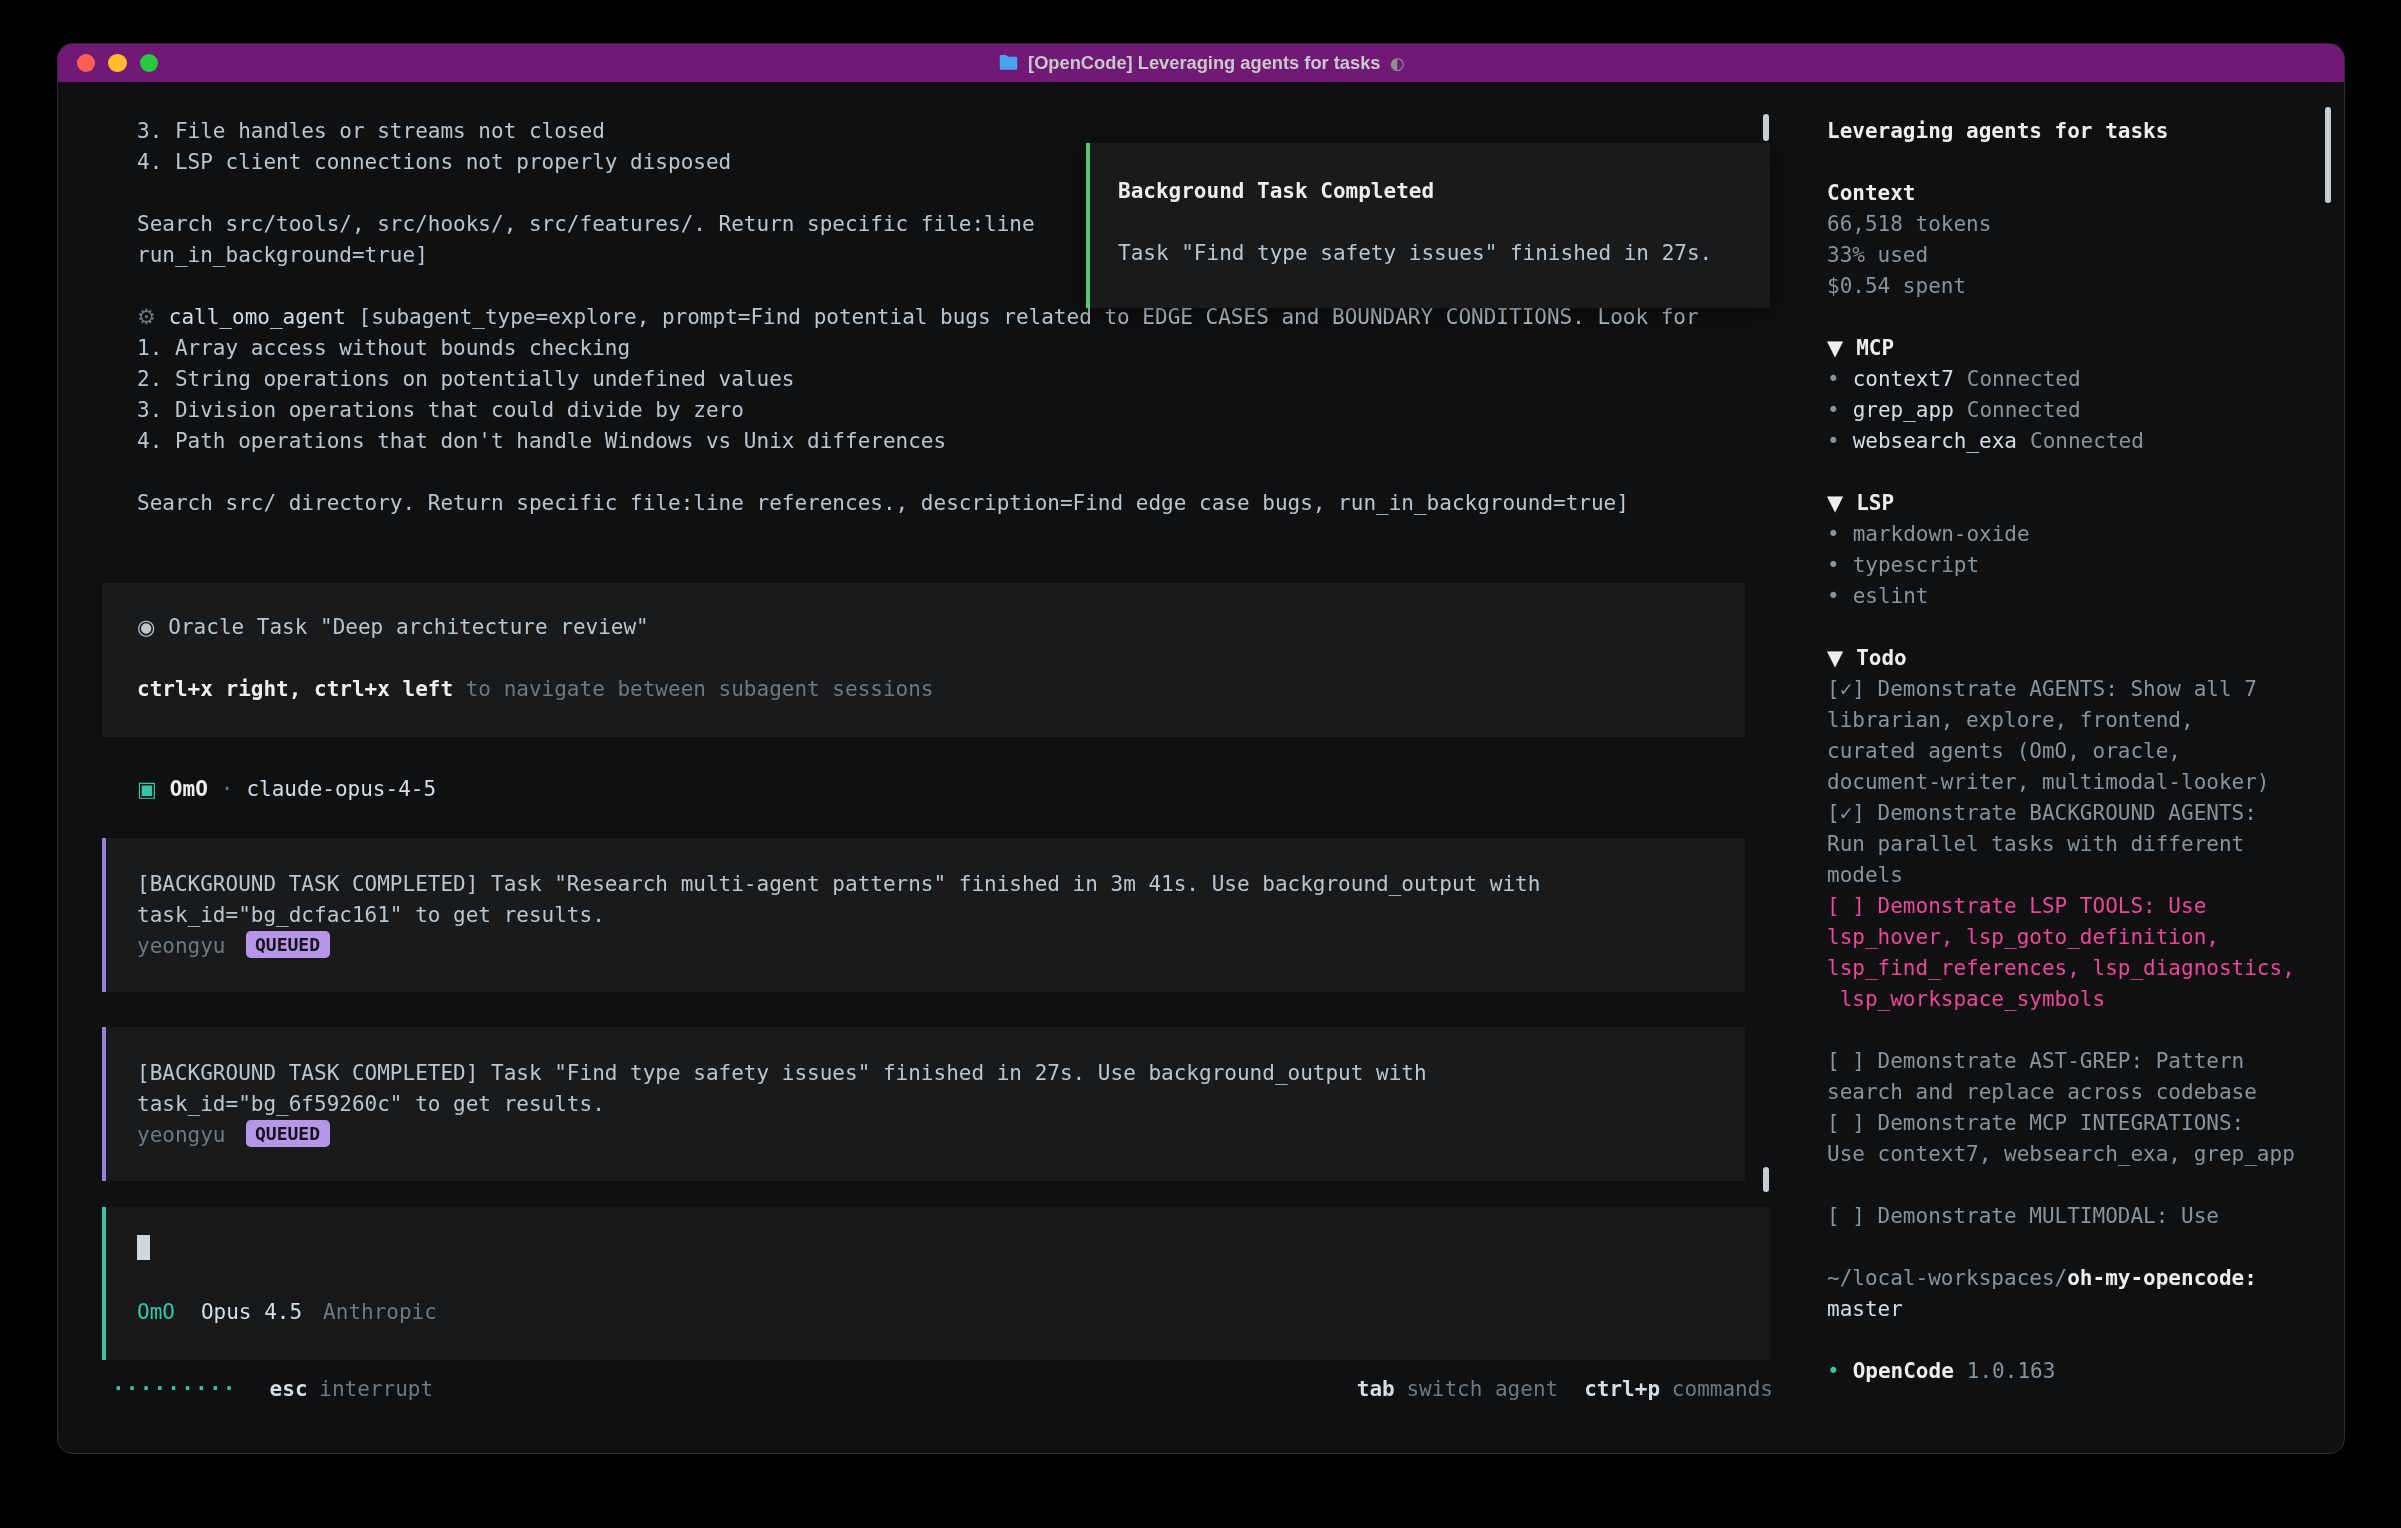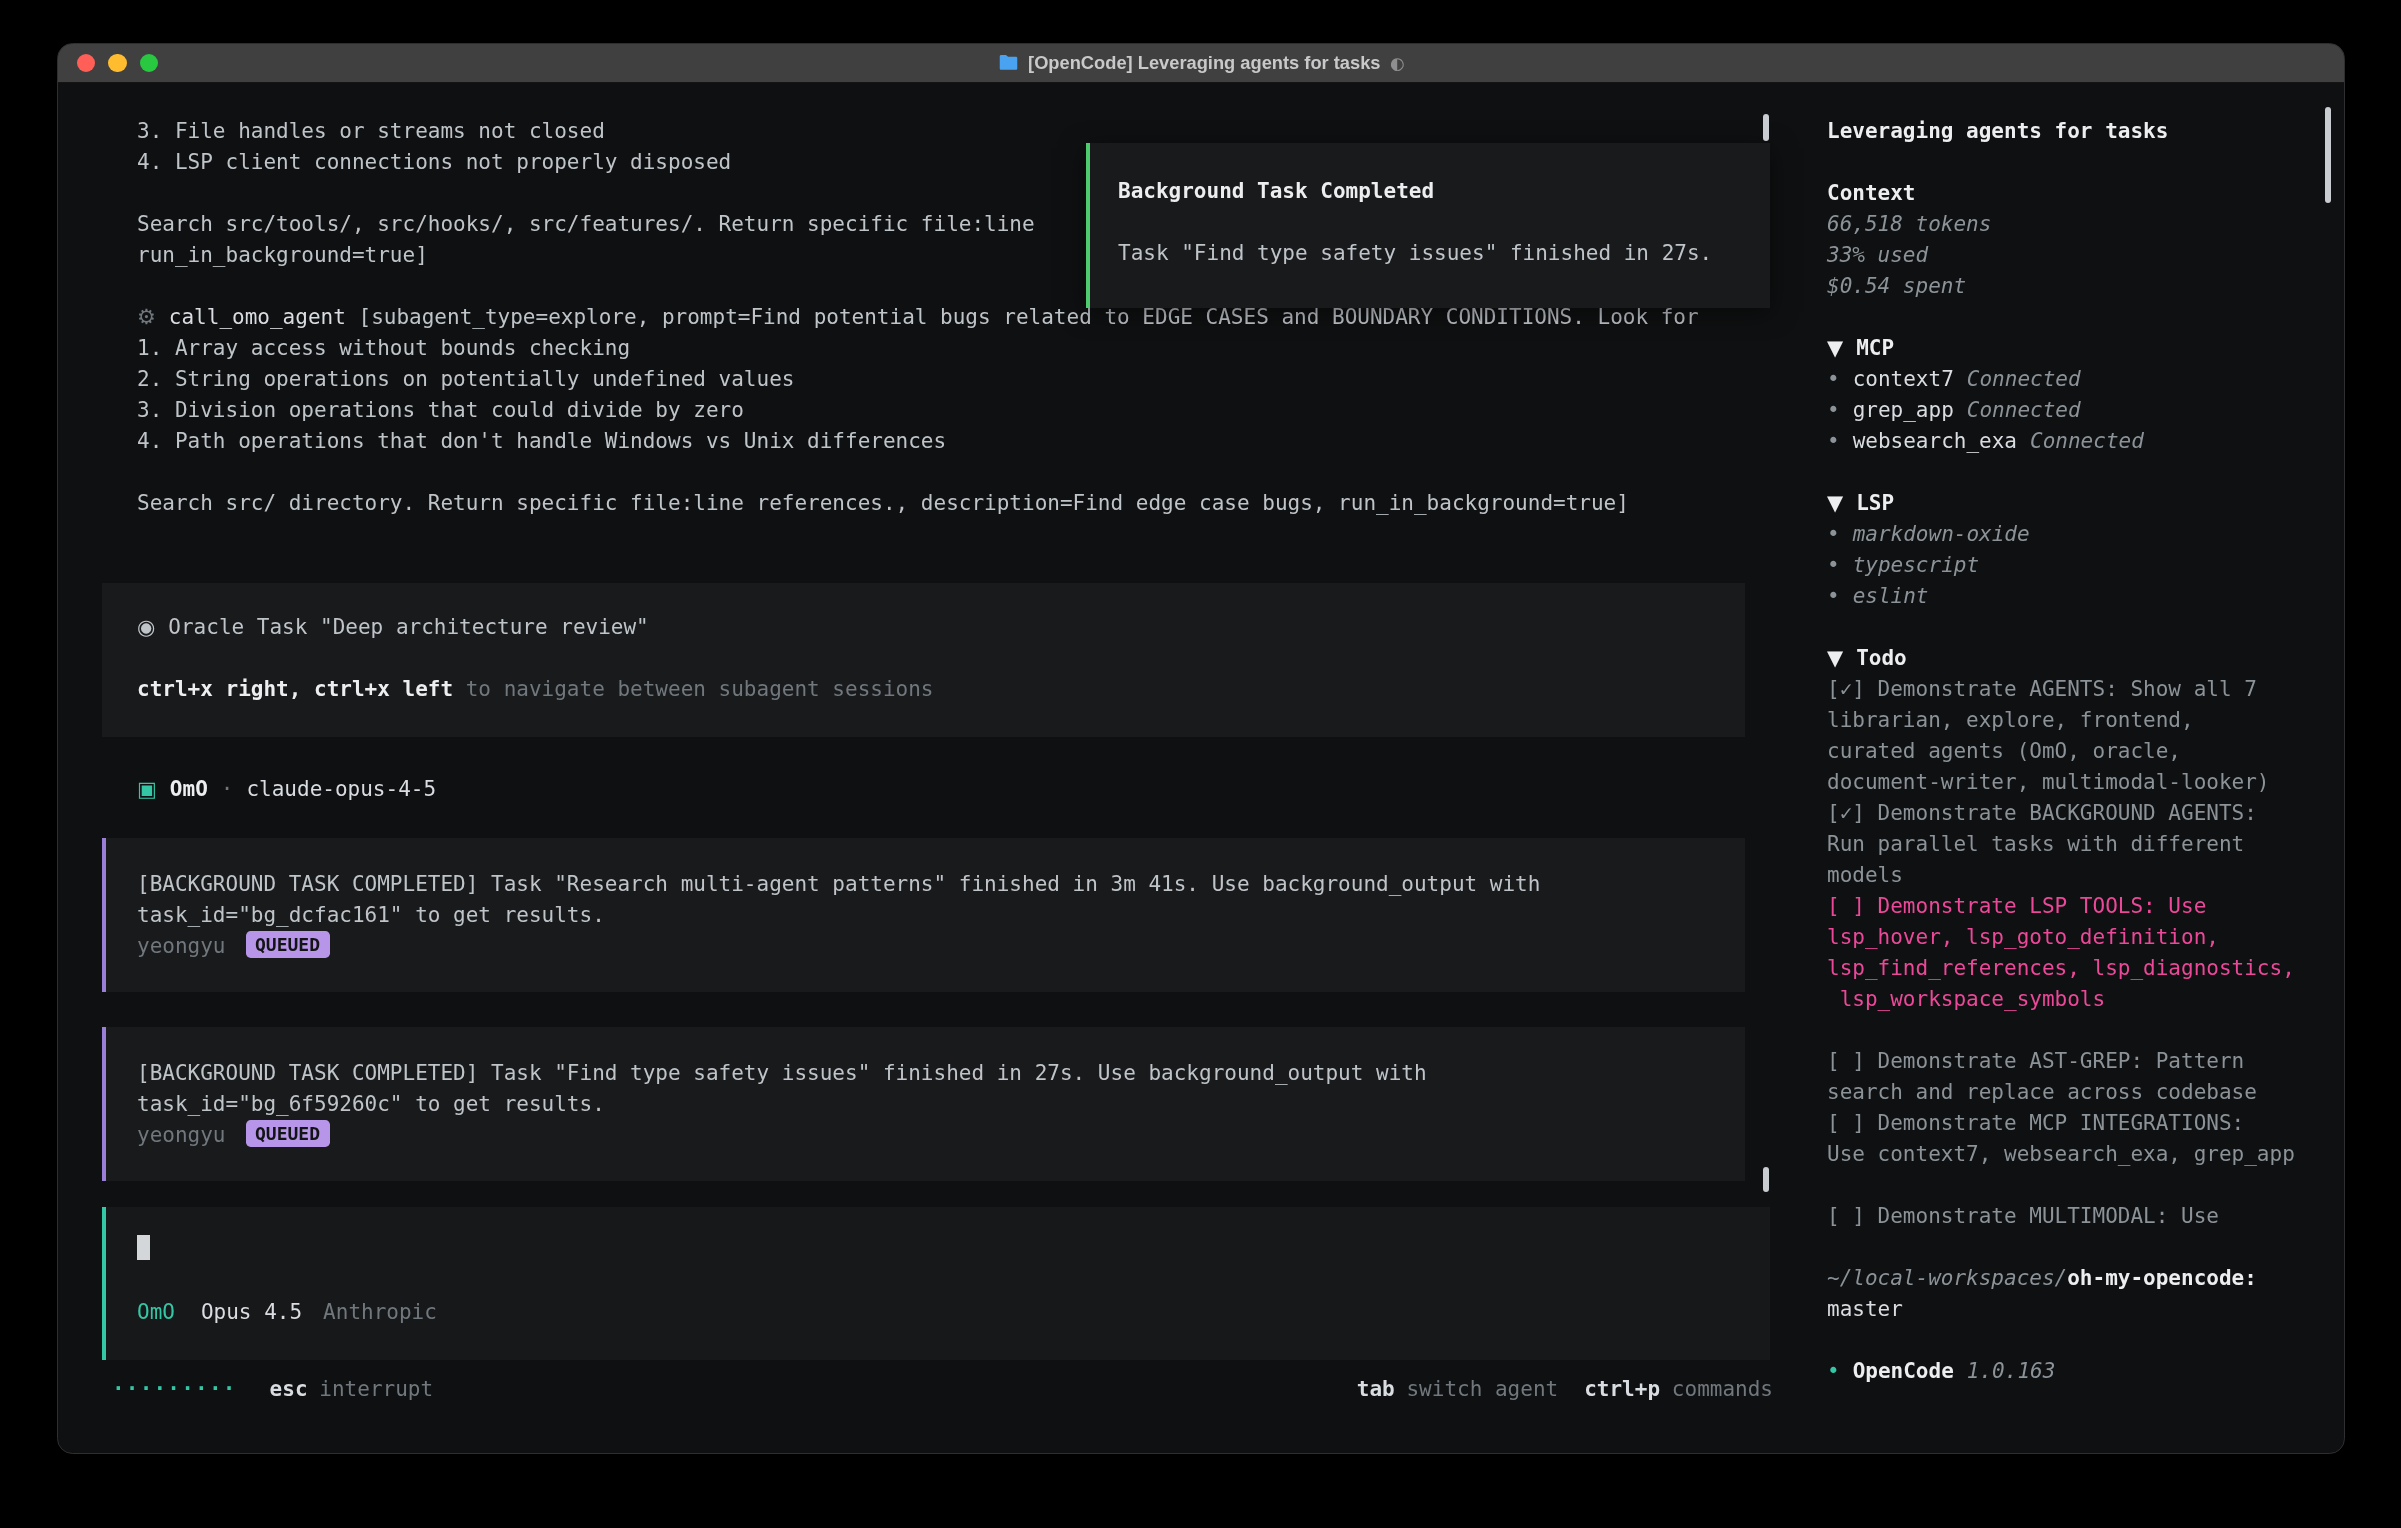--- a/index.html
+++ b/index.html
@@ -3,42 +3,42 @@
 <meta charset="utf-8">
 <style>
   * { margin:0; padding:0; box-sizing:border-box; }
   html, body { width:2401px; height:1528px; }
   body { background:#000; font-family:"DejaVu Sans Mono", monospace; overflow:hidden; position:relative; }
 
   .window { position:absolute; left:57px; top:43px; width:2288px; height:1411px;
             background:#0f1011; border:0.6px solid #2f2f31; border-radius:15.4px;
             overflow:hidden; box-shadow:0 29.5px 83px rgba(0,0,0,.85); }
 
-  .titlebar { height:39px; background:#404040; border-bottom:0.6px solid #141415;
+  .titlebar { height:39px; background:#701a75; border-bottom:0.6px solid #141415;
               display:flex; align-items:center; justify-content:center; position:relative; }
   .traffic { position:absolute; left:19px; top:0; height:100%; display:flex; align-items:center; gap:13px; }
   .light { width:18.3px; height:18.3px; border-radius:50%; display:inline-block; }
   .light.red { background:#ff5f57; } .light.yellow { background:#febc2e; } .light.green { background:#28c840; }
   .titlewrap { display:flex; align-items:center; gap:9.5px;
                font-family:"Liberation Sans", sans-serif; font-size:18.3px; font-weight:700; color:#c9c9cb; }
   .title-activity { color:#8e8e90; font-weight:400; font-family:"DejaVu Sans", sans-serif; font-size:16.5px; }
 
   .content { display:flex; height:1372px; }
   .main { position:relative; width:1746px; height:100%; padding-top:32.5px; overflow:hidden; }
   .sidebar { position:relative; flex:1; height:100%; padding:32.5px 23.6px 0 23px; overflow:hidden; }
 
   .tline, .line, .sline { font-size:21px; line-height:31px; white-space:pre; color:#bfc4c9; }
   .tline { margin-left:79px; }
   .gap { height:31px; }
 
   .dim { color:#70777d; }
   .fg2 { color:#d9dde1; }
   .bright { color:#eceeef; font-weight:bold; }
   .teal { color:#34c7a6; }
-  .g { color:#8b9298;font-style:italic; }
+  .g { color:#8b9298; }
   .shape { font-family:"DejaVu Sans", sans-serif; }
   .ml { margin-left:13px; }
 
   .panel { margin-left:44px; width:1643px; background:#191a1c; }
   .oracle-panel { margin-top:64px; height:154px; padding:29.5px 0 0 35px; }
   .msg-panel { border-left:4.7px solid #9a7fd8; padding:31px 0 0 31px; height:154px; }
   .msg1 { margin-top:33px; }
   .msg2 { margin-top:35px; }
   .agent-row { margin:37px 0 0 79px; }
 

